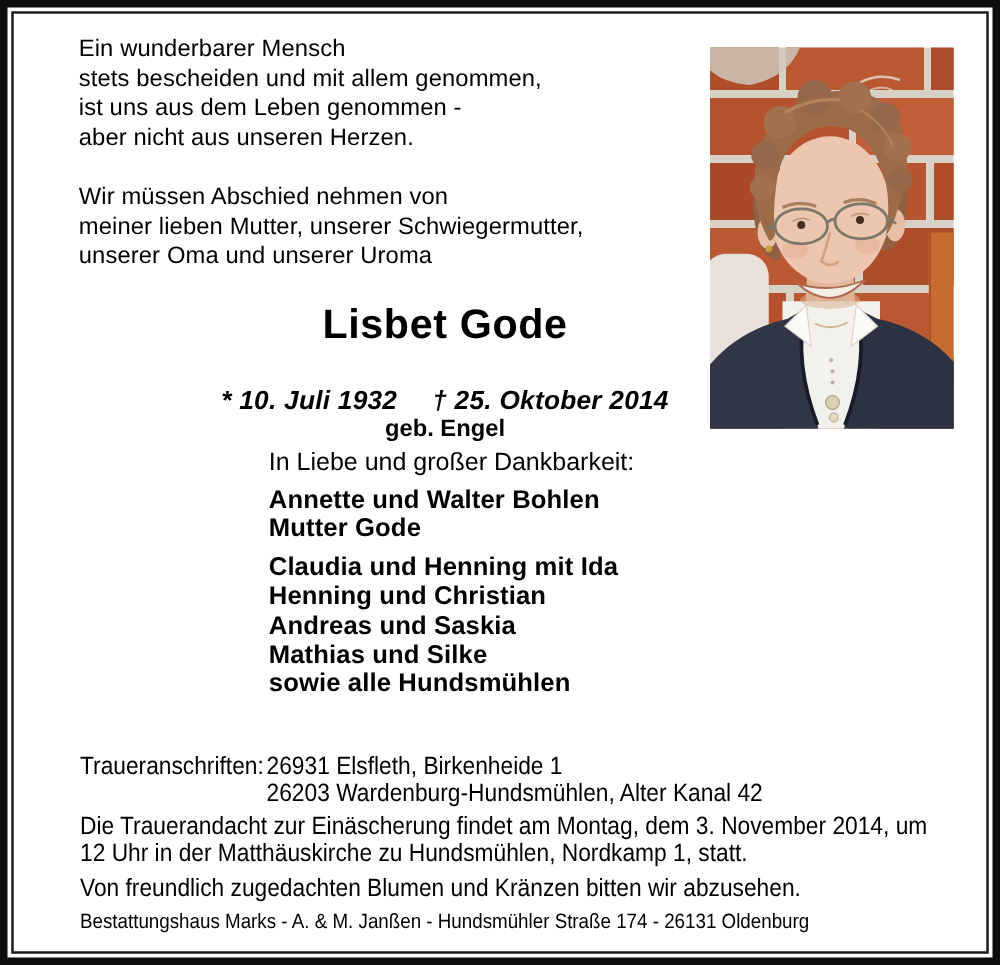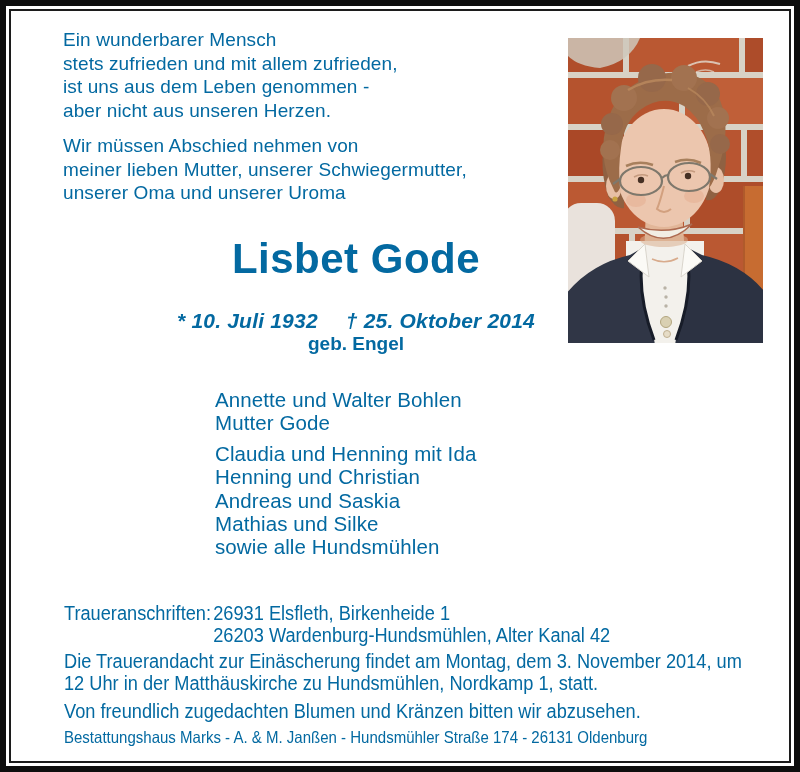--- a/index.html
+++ b/index.html
@@ -3,21 +3,21 @@
 <meta charset="utf-8">
 <style>
   html, body { margin: 0; padding: 0; background: #ffffff; }
   * { box-sizing: border-box; }
   .page {
     position: relative;
     width: 800px;
     height: 772px;
     background: #ffffff;
     font-family: "Liberation Sans", "DejaVu Sans", sans-serif;
-    color: #0369a1;
+    color: #000000;
     overflow: hidden;
   }
   .frame-outer {
     position: absolute; inset: 0;
     border: 6px solid #0e0e0e;
     pointer-events: none;
   }
   .frame-inner {
     position: absolute; inset: 9px;
     border: 2px solid #1c1c1c;
@@ -25,29 +25,29 @@
   }
   .blk { position: absolute; }
 
   .verse, .farewell {
     left: 63px;
     font-size: 19px;
     line-height: 23.7px;
     letter-spacing: 0.1px;
   }
   .verse { top: 28px; }
-  .farewell { top: 134px; }
+  .farewell { top: 146px; }
 
   .center-col {
     left: 100px; width: 512px;
     text-align: center;
   }
   .title-name {
     top: 234px;
-    font-size: 42px;
+    font-size: 33px;
     font-weight: bold;
     letter-spacing: 0.5px;
     line-height: 50px;
   }
   .birth-name {
     top: 288px;
     font-size: 19px;
     font-weight: bold;
     margin-top: 45px;
   }
@@ -60,21 +60,21 @@
   }
   .dates .death { margin-left: 28px; }
 
   .gratitude {
     left: 215px; top: 359px;
     font-size: 20px;
   }
   .mourners {
     left: 215px;
     font-size: 20.5px;
-    font-weight: normal;
+    font-weight: bold;
     line-height: 23.3px;
     letter-spacing: 0.1px;
   }
   .mourners.group1 { top: 388px; }
   .mourners.group2 { top: 442px; }
 
   .cond {
     transform: scaleX(0.91);
     transform-origin: 0 0;
     white-space: nowrap;
@@ -109,21 +109,21 @@
 </head>
 <body>
 
 <div class="page">
 
   <div class="frame-outer"></div>
   <div class="frame-inner"></div>
 
   <div class="blk verse">
     <div>Ein wunderbarer Mensch</div>
-    <div>stets zufrieden und mit allem zufrieden,</div>
+    <div>stets bescheiden und mit allem genommen,</div>
     <div>ist uns aus dem Leben genommen -</div>
     <div>aber nicht aus unseren Herzen.</div>
   </div>
 
   <div class="blk farewell">
     <div>Wir müssen Abschied nehmen von</div>
     <div>meiner lieben Mutter, unserer Schwiegermutter,</div>
     <div>unserer Oma und unserer Uroma</div>
   </div>
 
@@ -224,20 +224,21 @@
       <circle cx="99" cy="296" r="3.5" fill="#e6dcc6" stroke="#c0b091" stroke-width="1"></circle>
     </svg>
   </div>
 
   <div class="blk center-col title-name">Lisbet Gode</div>
   <div class="blk center-col birth-name">geb. Engel</div>
   <div class="blk center-col dates">
     <span class="birth">* 10. Juli 1932</span><span class="death">† 25. Oktober 2014</span>
   </div>
 
+  <div class="blk gratitude">In Liebe und großer Dankbarkeit:</div>
 
   <div class="blk mourners group1">
     <div>Annette und Walter Bohlen</div>
     <div>Mutter Gode</div>
   </div>
   <div class="blk mourners group2">
     <div>Claudia und Henning mit Ida</div>
     <div>Henning und Christian</div>
     <div>Andreas und Saskia</div>
     <div>Mathias und Silke</div>

